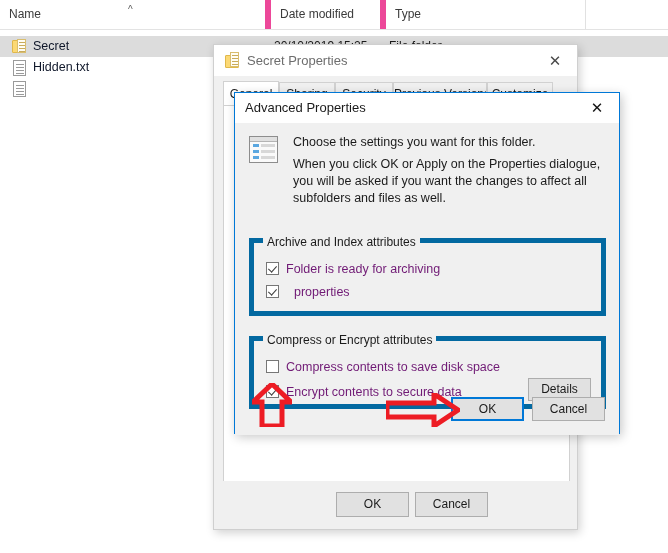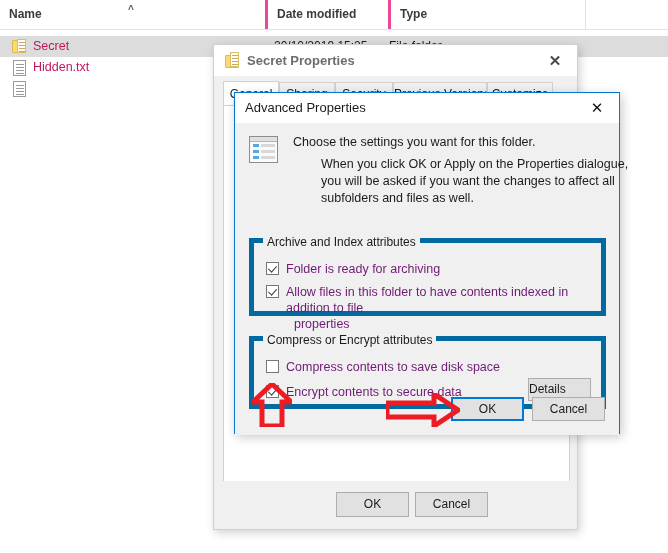--- a/index.html
+++ b/index.html
@@ -23,37 +23,36 @@
     left: 0; top: 0;
     width: 668px; height: 553px;
     background: #ffffff;
   }
   #col-header {
     position: absolute;
     left: 0; top: 0;
     width: 668px; height: 29px;
     background: #ffffff;
     border-bottom: 1px solid #e3e3e3;
-    font-weight: bold;
   }
   .col-head {
     position: absolute;
     top: 0;
     height: 29px;
     line-height: 29px;
     font-size: 12px;
     color: #3b3b3b;
     padding-left: 9px;
     box-sizing: border-box;
     white-space: nowrap;
   }
-  .col-head.sep { border-left: 3px solid #ec4899; }
+  .col-head.sep { border-left: 6px solid #ec4899; }
   #col-name { left: 0px; width: 265px; }
   #col-date { left: 265px; width: 115px; }
-  #col-type { left: 388px; width: 125px; }
+  #col-type { left: 380px; width: 125px; }
   #col-size { left: 505px; width: 80px; }
   #col-extra { left: 585px; width: 83px; border-left: 1px solid #e1e1e1; height:29px; position:absolute; top:0;}
   #sort-caret {
     position: absolute;
     left: 128px; top: 5px;
     font-size: 10px;
     color: #5b5b5b;
     line-height: 10px;
   }
 
@@ -67,21 +66,21 @@
   .row.selected { background: #dcdcdc; }
   #row-0 { top: 36px; }
   #row-1 { top: 57px; }
   #row-2 { top: 78px; }
   .row .label {
     position: absolute;
     left: 33px; top: 0;
     height: 21px;
     line-height: 21px;
     font-size: 12.5px;
-    color: #be185d;
+    color: #0f172a;
     white-space: nowrap;
   }
   .row .rowcell {
     position: absolute;
     top: 0; height: 21px; line-height: 21px;
     font-size: 12px; color: #1b1b1b; white-space: nowrap;
   }
   .row .rowcell.date { left: 274px; }
   .row .rowcell.type { left: 389px; }
 
@@ -149,21 +148,20 @@
     background: #f0f0f0;
     border: 1px solid #cfcfcf;
     box-sizing: border-box;
     box-shadow: 2px 3px 9px rgba(0,0,0,0.18);
   }
   #props-titlebar {
     position: absolute;
     left: 0; top: 0;
     width: 100%; height: 31px;
     background: #ffffff;
-    font-weight: bold;
   }
   #props-title-icon {
     position: absolute;
     left: 11px; top: 7px;
     width: 15px; height: 17px;
   }
   #props-title-icon .fbody {
     position: absolute; left: 0; top: 3px;
     width: 14px; height: 13px;
     background: #fcd975; border: 1px solid #e0b84a;
@@ -356,21 +354,20 @@
     color: #1b1b1b;
     line-height: 17px;
   }
   #adv-intro-line2 {
     position: absolute;
     left: 44px; top: 22px;
     width: 316px;
     font-size: 12.5px;
     color: #1b1b1b;
     line-height: 17px;
-    margin-left: 28px;
   }
 
   .groupbox {
     position: absolute;
     border: 5px solid #0369a1;
     background: transparent;
     box-sizing: border-box;
   }
   .grouplabel {
     position: absolute;
@@ -421,20 +418,21 @@
   #cb-compress { top: 18px; width: 330px; }
   #cb-encrypt  { top: 43px; width: 250px; }
 
   #btn-details {
     position: absolute;
     left: 293px; top: 255px;
     width: 63px; height: 23px;
     background: #e1e1e1;
     border: 1px solid #adadad;
     box-sizing: border-box;
+    text-align: center;
     line-height: 21px;
     font-size: 12px;
     color: #1b1b1b;
     cursor: default;
   }
 
   #adv-ok {
     position: absolute;
     left: 216px; top: 274px;
     width: 73px; height: 24px;
@@ -583,21 +581,21 @@
     <div class="groupbox" id="gb-archive">
       <div class="grouplabel">Archive and Index attributes</div>
 
       <div class="cbrow" id="cb-archive">
         <span class="cbox checked"></span>
         <span class="cblabel">Folder is ready for archiving</span>
       </div>
 
       <div class="cbrow" id="cb-index">
         <span class="cbox checked"></span>
-        <span class="cblabel"><span>Allow files in this folder to have contents indexed in addition to file</span><span class="wrap2">properties</span></span>
+        <span class="cblabel"><span class="wrap2">properties</span></span>
       </div>
     </div>
 
     <div class="groupbox" id="gb-compress">
       <div class="grouplabel">Compress or Encrypt attributes</div>
 
       <div class="cbrow" id="cb-compress">
         <span class="cbox"></span>
         <span class="cblabel">Compress contents to save disk space</span>
       </div>

